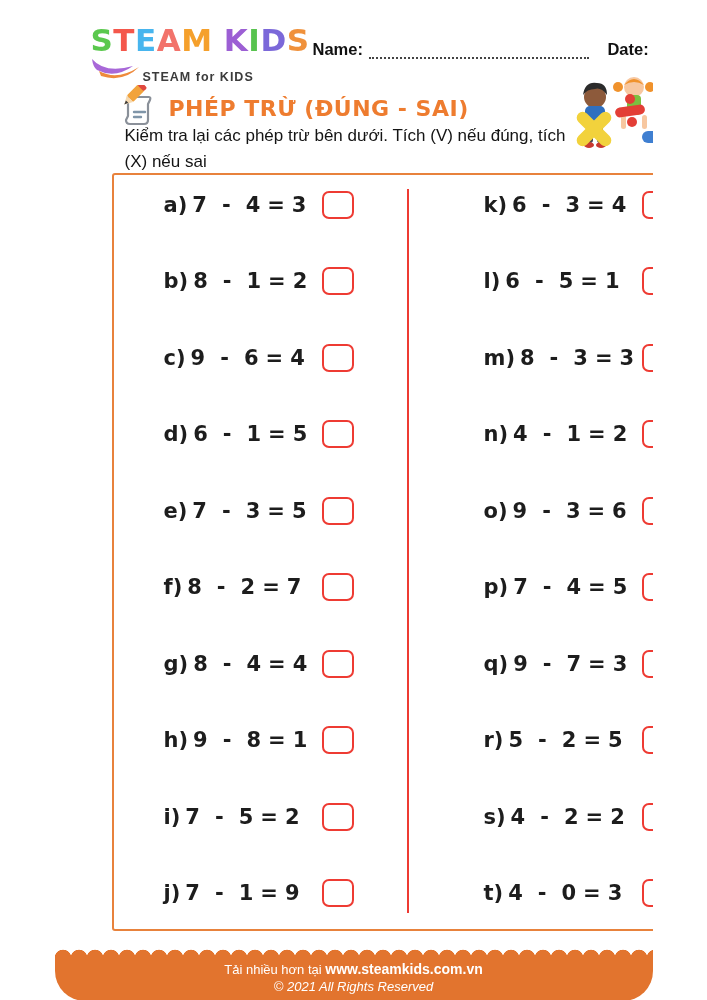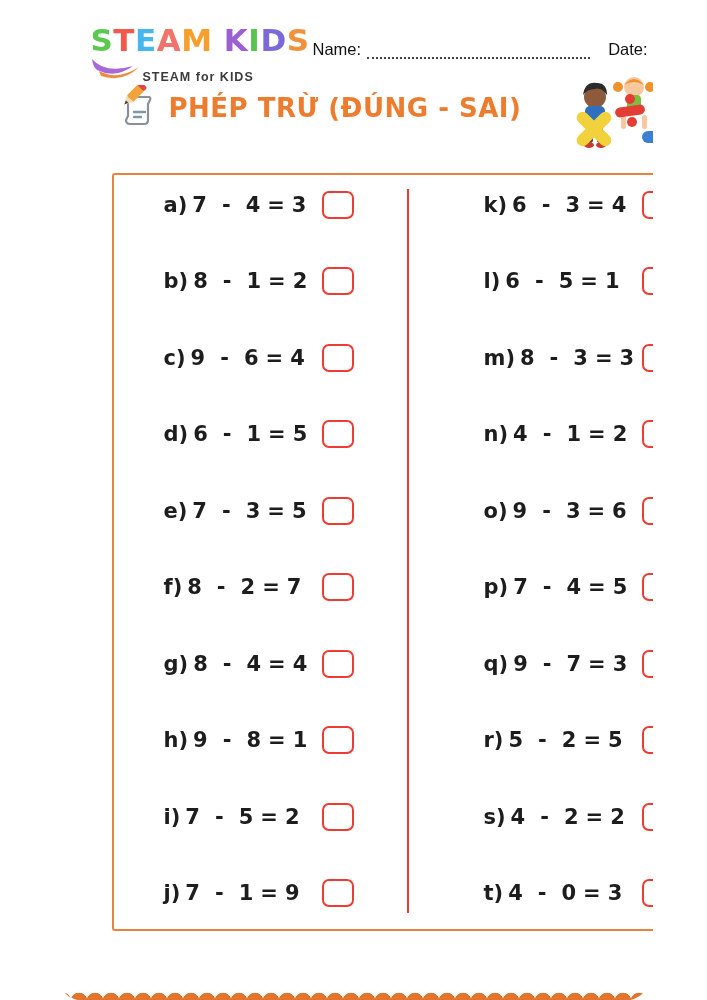--- a/index.html
+++ b/index.html
@@ -12,29 +12,29 @@
 
   
   .logo { position:absolute; left:36px; top:24px; width:210px; }
   .logo-letters { font-weight:800; font-size:31px; letter-spacing:0.5px; line-height:1; font-family:"DejaVu Sans","Liberation Sans",sans-serif; white-space:pre; }
   .logo-sub { position:relative; height:24px; margin-top:1px; }
   .logo-swoosh { position:absolute; left:0; top:0; }
   .logo-tagline { position:absolute; left:52px; top:13px; font-size:12.5px; font-weight:700; color:#3b3b3b; letter-spacing:1px; }
 
   
   .name-date { position:absolute; left:258px; top:38px; width:440px; display:flex; align-items:flex-end; font-size:16.5px; color:#111; }
-  .nd-label { font-weight:400; margin-right:6px; white-space:nowrap; }
+  .nd-label { font-weight:700; margin-right:6px; white-space:nowrap; }
   .nd-line { border-bottom:2px dotted #444; height:20px; }
   .nd-line.name { width:248px; margin-right:18px; }
   .nd-line.date { width:110px; }
 
   
   .title-row { position:absolute; left:62px; top:84px; display:flex; align-items:center; }
   .title-icon { width:46px; height:46px; margin-right:6px; flex:0 0 auto; }
-  .page-title { font-size:26px; font-weight:800; letter-spacing:0.5px; font-family:"DejaVu Sans","Liberation Sans",sans-serif; }
+  .page-title { font-size:22px; font-weight:800; letter-spacing:0.5px; font-family:"DejaVu Sans","Liberation Sans",sans-serif; }
   .instructions { position:absolute; left:70px; top:122px; width:460px; font-size:17px; font-weight:500; color:#141414; line-height:1.55; }
 
   
   .kids-illustration { position:absolute; left:512px; top:64px; }
 
   
   .worksheet-box {
     position:absolute; left:57px; top:172px; width:593px; height:758px;
     border:2.5px solid #E8823C; border-radius:3px; background:#fff;
   }
@@ -100,20 +100,21 @@
       <line x1="17" y1="32" x2="24" y2="32" stroke="#7F95A8" stroke-width="2.4" stroke-linecap="round"></line>
       <g transform="rotate(45 14 12)">
         <rect x="10" y="-2" width="9" height="16" rx="1.5" fill="#F2A33C"></rect>
         <rect x="10" y="-6" width="9" height="5" rx="2" fill="#E0483F"></rect>
         <path d="M10,14 L19,14 L14.5,22 Z" fill="#F6D9B0"></path>
         <path d="M12.8,18 L16.2,18 L14.5,22 Z" fill="#3b3b3b"></path>
       </g>
     </svg>
     <span class="page-title" style="color: rgb(238, 124, 47);">PHÉP TRỪ (ĐÚNG - SAI)</span>
   </div>
+  <div class="instructions">Kiểm tra lại các phép trừ bên dưới. Tích (V) nếu đúng, tích (X) nếu sai</div>
 
   <svg class="kids-illustration" width="142" height="104" viewBox="0 0 142 104">
 
     <rect x="92" y="3" width="36" height="13" rx="6.5" fill="#56BE49" transform="rotate(-6 110 9)"></rect>
 
     <circle cx="51" cy="22" r="5" fill="#F0922C"></circle>
       <circle cx="83" cy="22" r="5" fill="#F0922C"></circle>
     <circle cx="67" cy="22" r="10" fill="#F7C7A0"></circle>
     <path d="M57,20 Q67,8 77,20 Q67,14 57,20 Z" fill="#F0922C"></path>
     <rect x="60" y="30" width="14" height="20" rx="4" fill="#7CBF3F"></rect>
@@ -395,15 +396,19 @@
             <span class="p-eq">=</span>
             <span class="p-res">3</span>
     </span>
     <span class="answer-box"></span>
   </div>
 </div>
   </div>
 
   <div class="footer">
     <div class="footer-scallops"></div>
+    <div class="footer-band">
+      <div class="footer-line1"><span>Tải nhiều hơn tại </span><span class="url">www.steamkids.com.vn</span></div>
+      <div class="footer-line2">© 2021 All Rights Reserved</div>
+    </div>
   </div>
 
 </div>
 
 </body></html>

